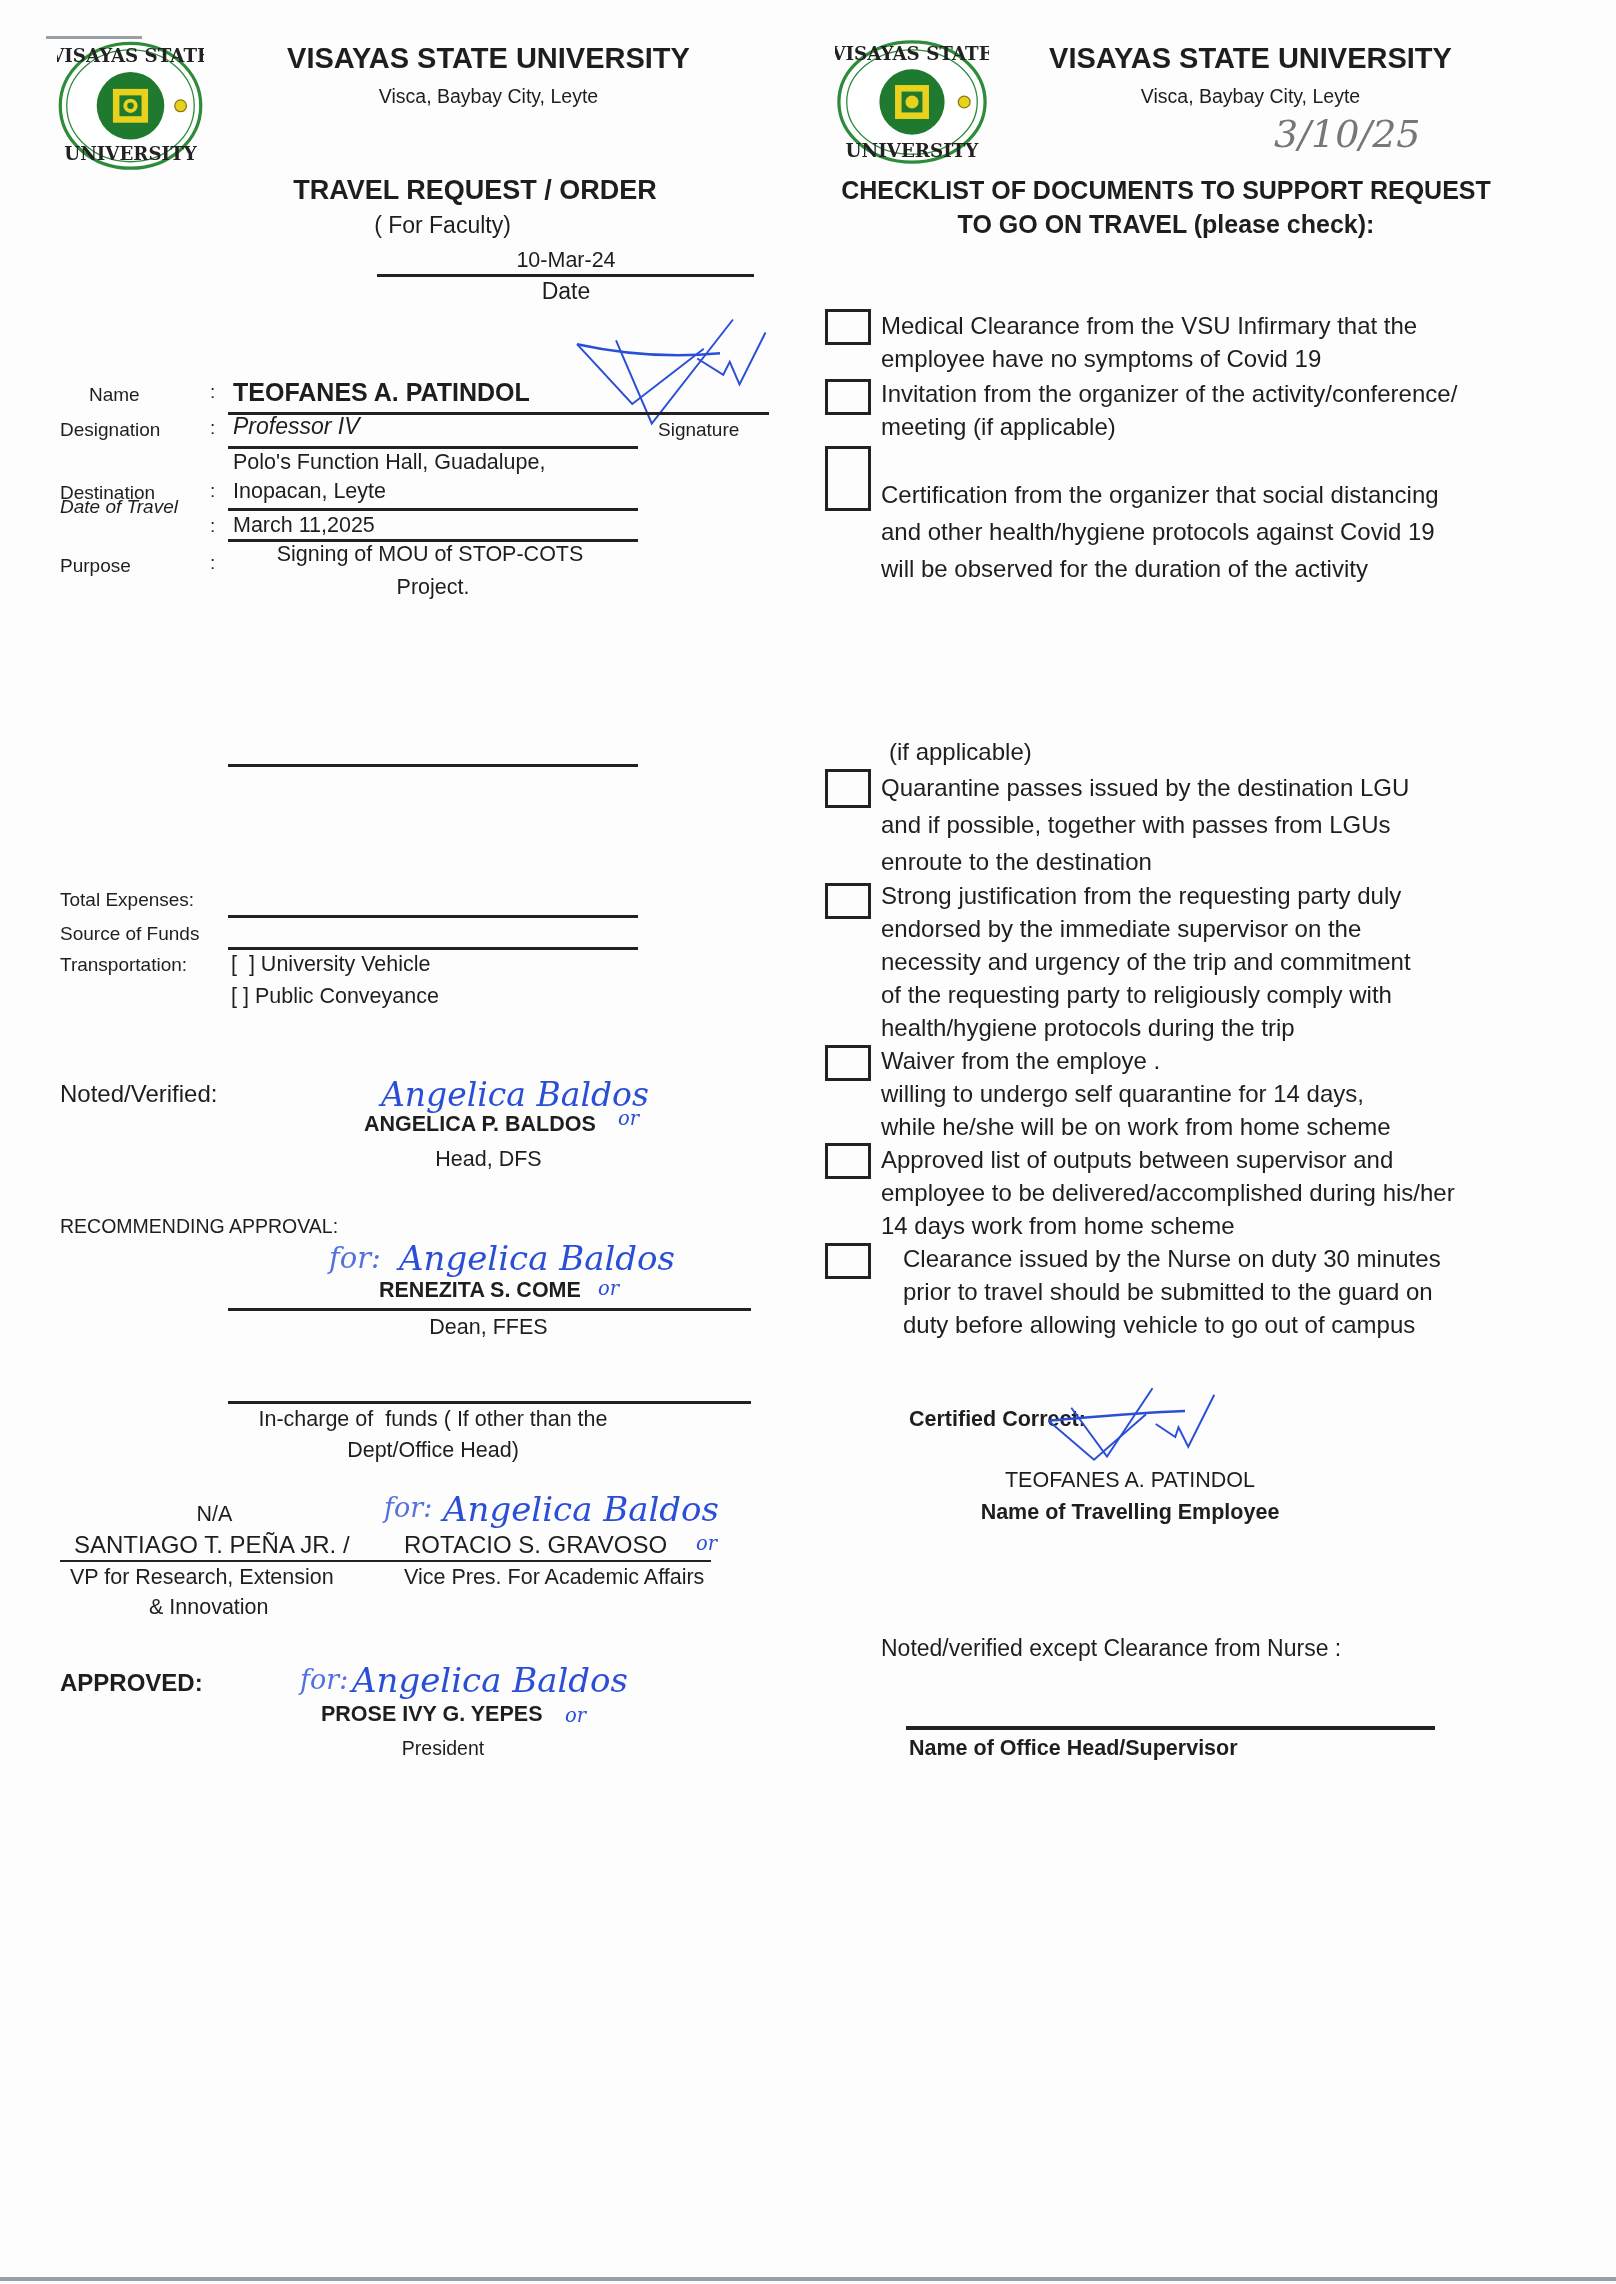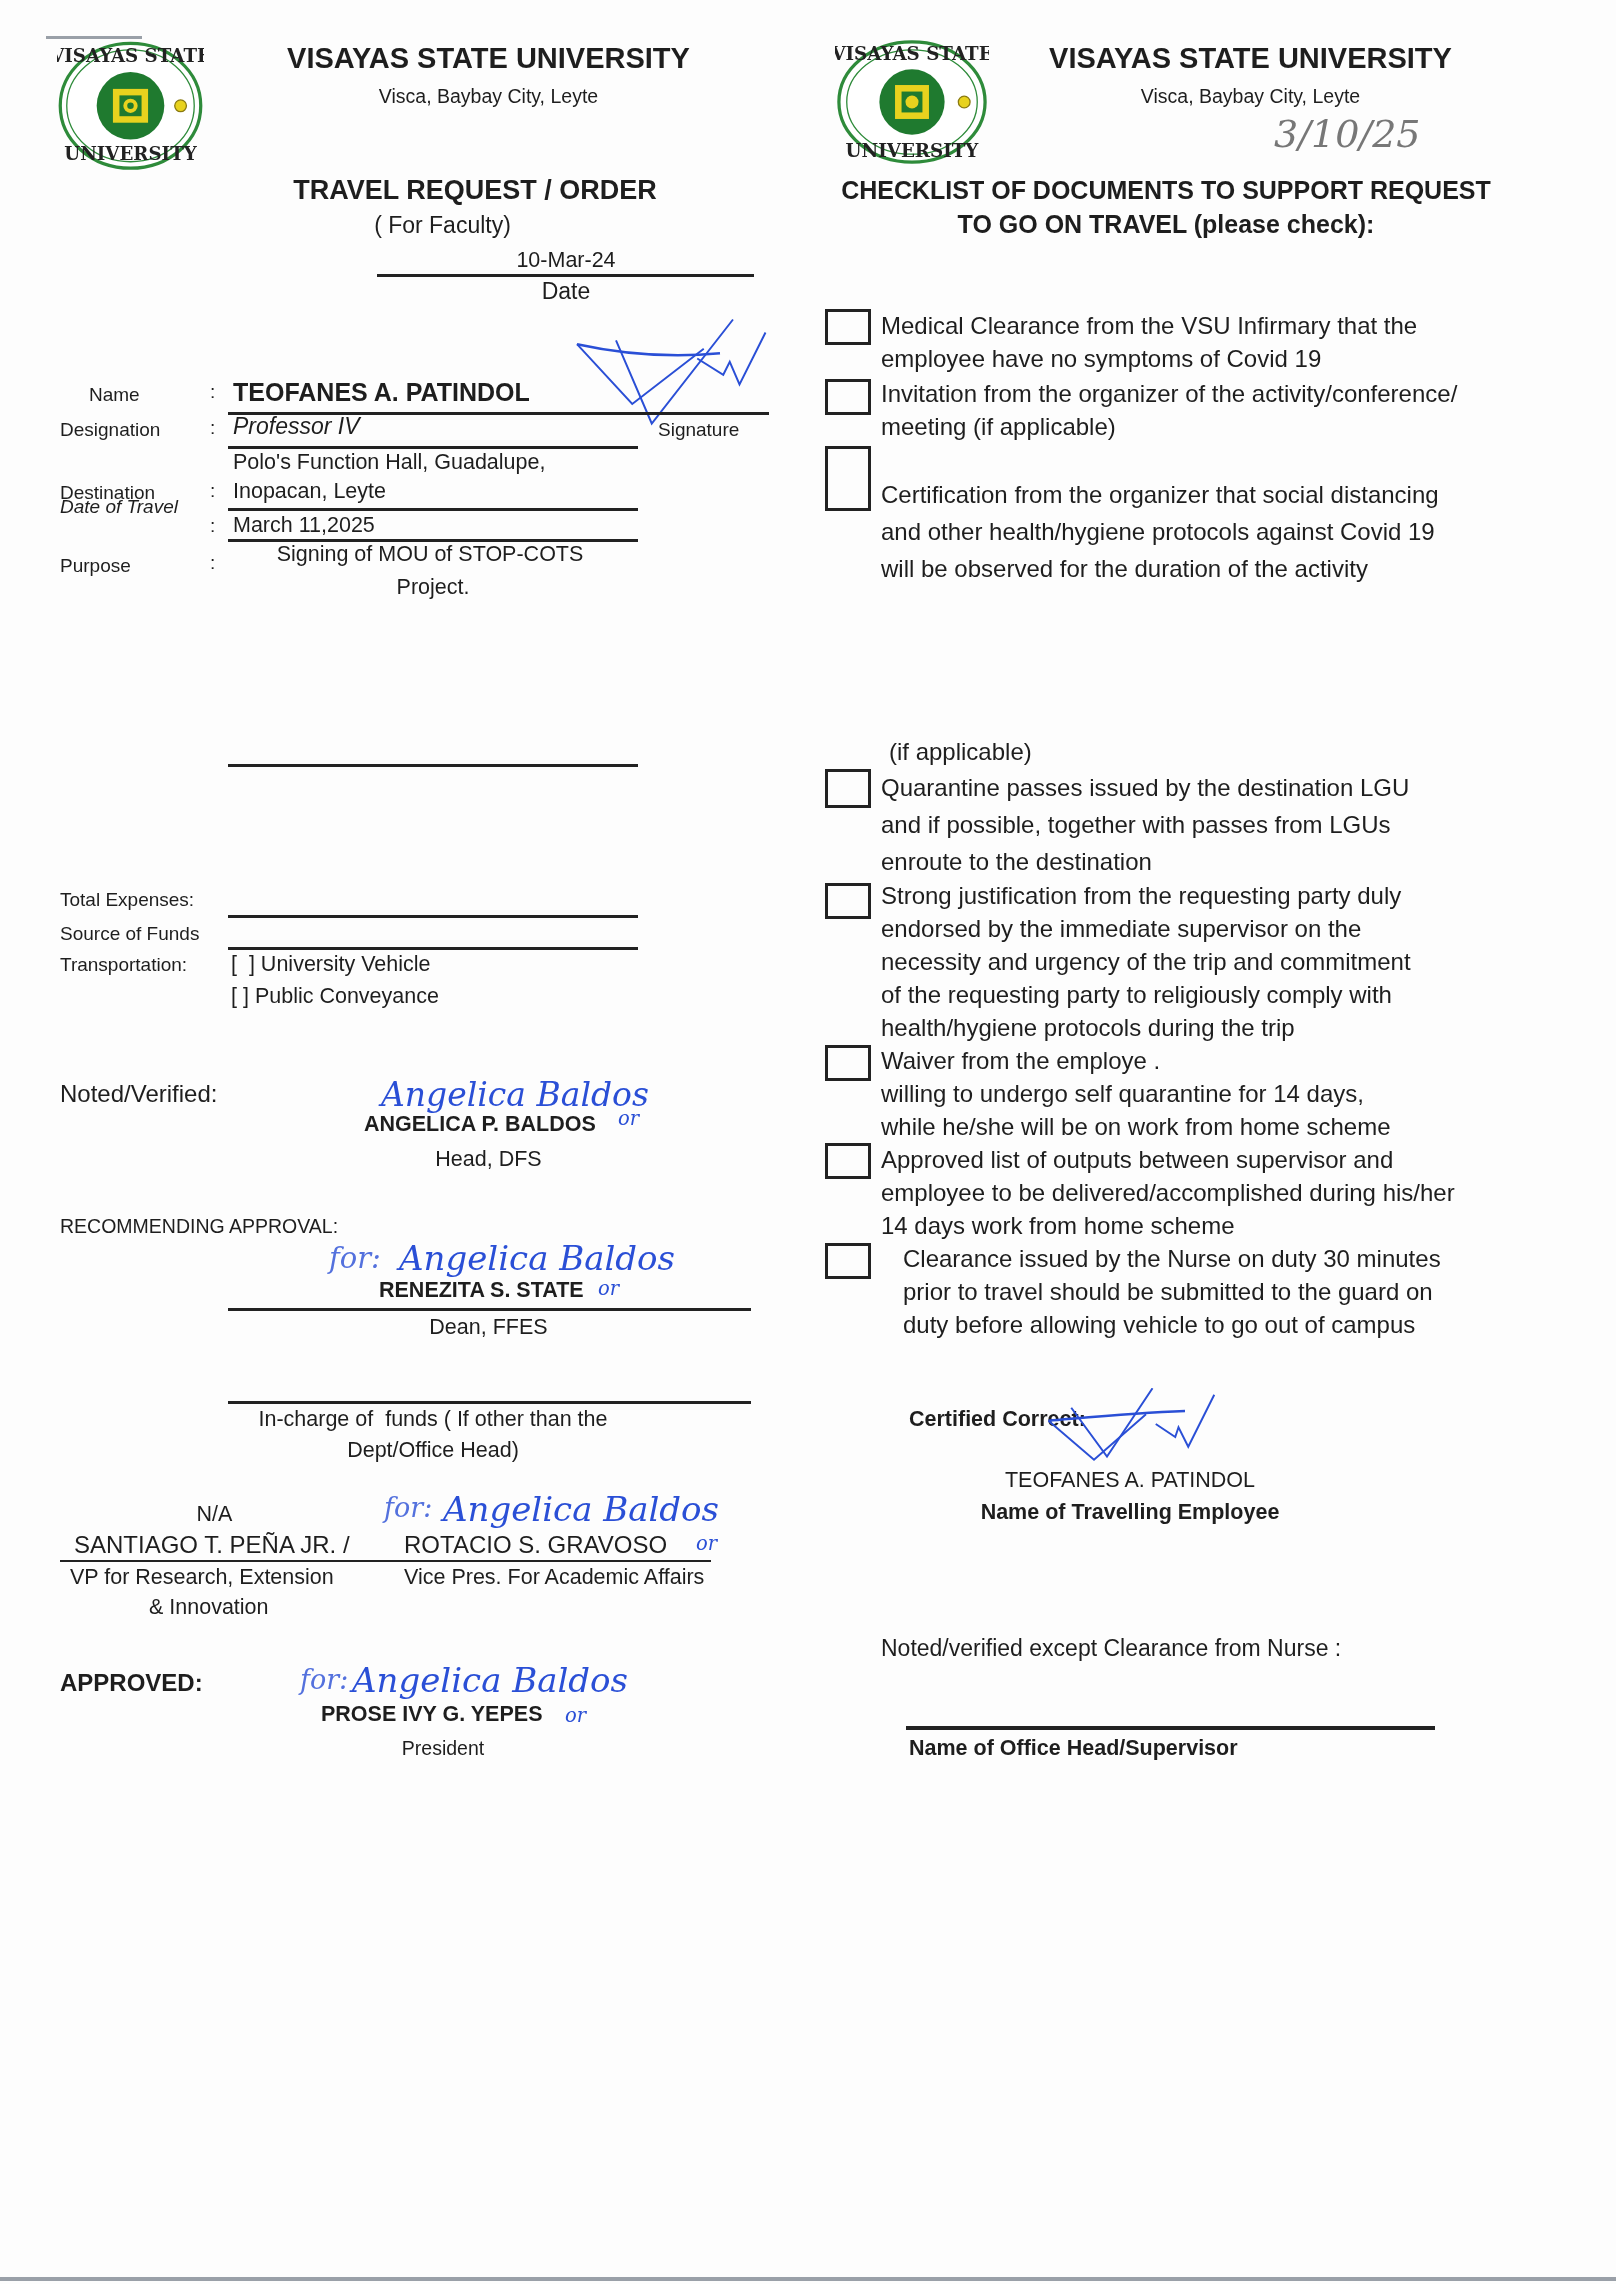--- a/index.html
+++ b/index.html
@@ -97,21 +97,21 @@
 
   <div class="abs" style="left:60px;top:1080px;font-size:24px;">Noted/Verified:</div>
   <div class="sig" style="left:381px;top:1075px;font-size:33px;">Angelica Baldos</div>
   <div class="abs b u" style="left:364px;top:1112px;font-size:21.5px;">ANGELICA P. BALDOS</div>
   <div class="sig" style="left:618px;top:1107px;font-size:19.5px;">or</div>
   <div class="abs c" style="left:345px;top:1147px;width:287px;font-size:21.5px;">Head, DFS</div>
 
   <div class="abs" style="left:60px;top:1215px;font-size:19.5px;">RECOMMENDING APPROVAL:</div>
   <div class="sig" style="left:329px;top:1241px;font-size:29px;opacity:.8;">for:</div>
   <div class="sig" style="left:399px;top:1238px;font-size:34px;">Angelica Baldos</div>
-  <div class="abs b" style="left:379px;top:1278px;font-size:21.5px;">RENEZITA S. STATE</div>
+  <div class="abs b" style="left:379px;top:1278px;font-size:21.5px;">RENEZITA S. COME</div>
   <div class="sig" style="left:598px;top:1277px;font-size:19.5px;">or</div>
   <div class="line" style="left:228px;top:1308px;width:523px;"></div>
   <div class="abs c" style="left:358px;top:1315px;width:261px;font-size:21.5px;">Dean, FFES</div>
 
   <div class="line" style="left:228px;top:1401px;width:523px;"></div>
   <div class="abs c" style="left:228px;top:1407px;width:410px;font-size:21.5px;white-space:pre;">In-charge of  funds ( If other than the</div>
   <div class="abs c" style="left:228px;top:1438px;width:410px;font-size:21.5px;">Dept/Office Head)</div>
 
   <div class="abs c" style="left:130px;top:1502px;width:169px;font-size:21.5px;">N/A</div>
   <div class="sig" style="left:384px;top:1492px;font-size:27px;opacity:.8;">for:</div>

